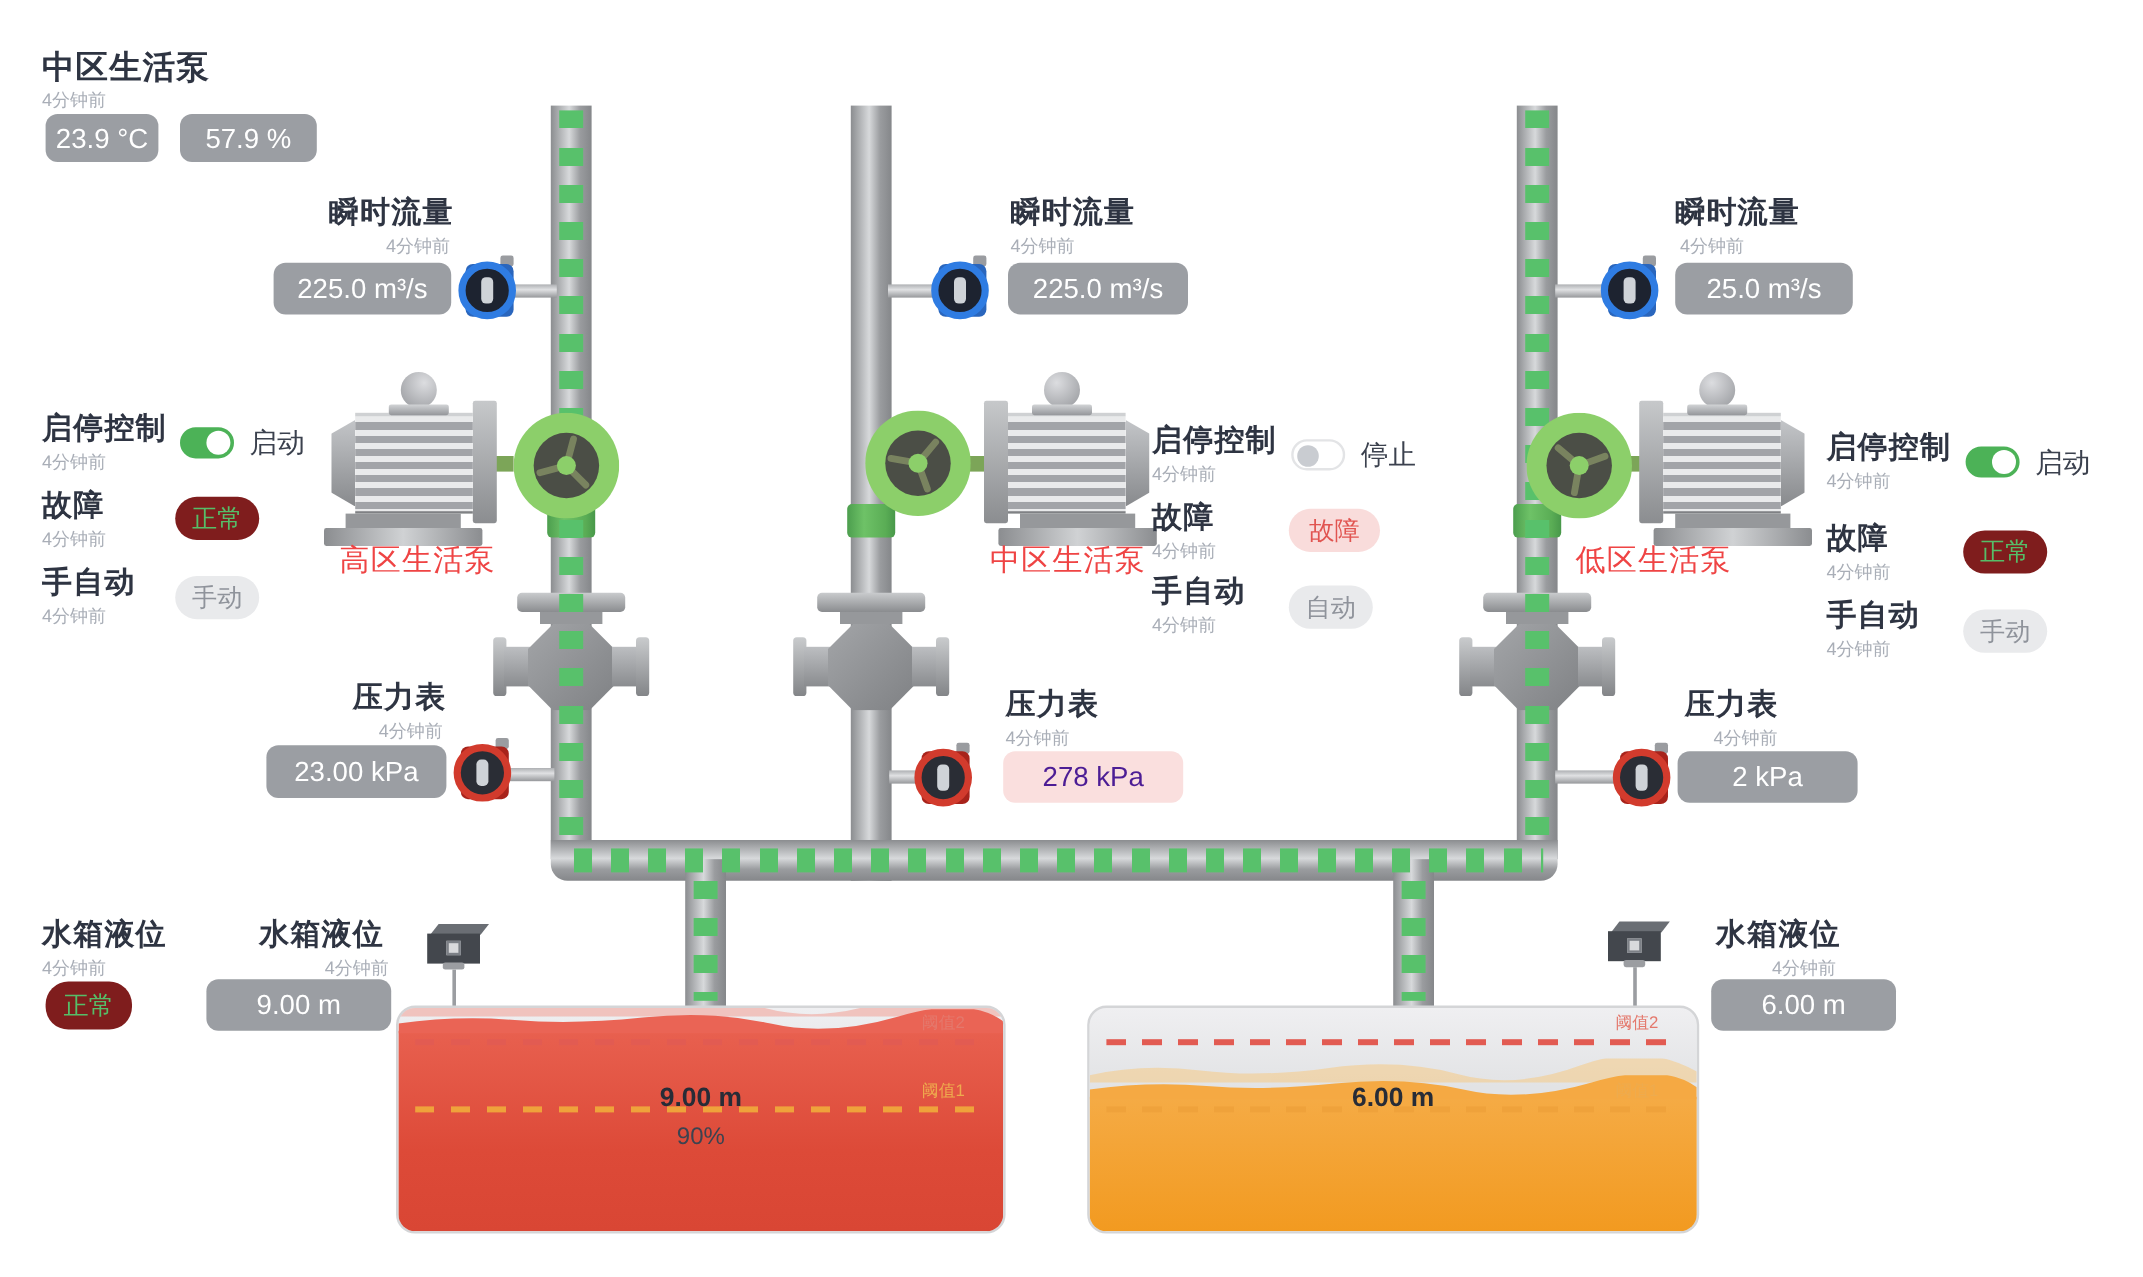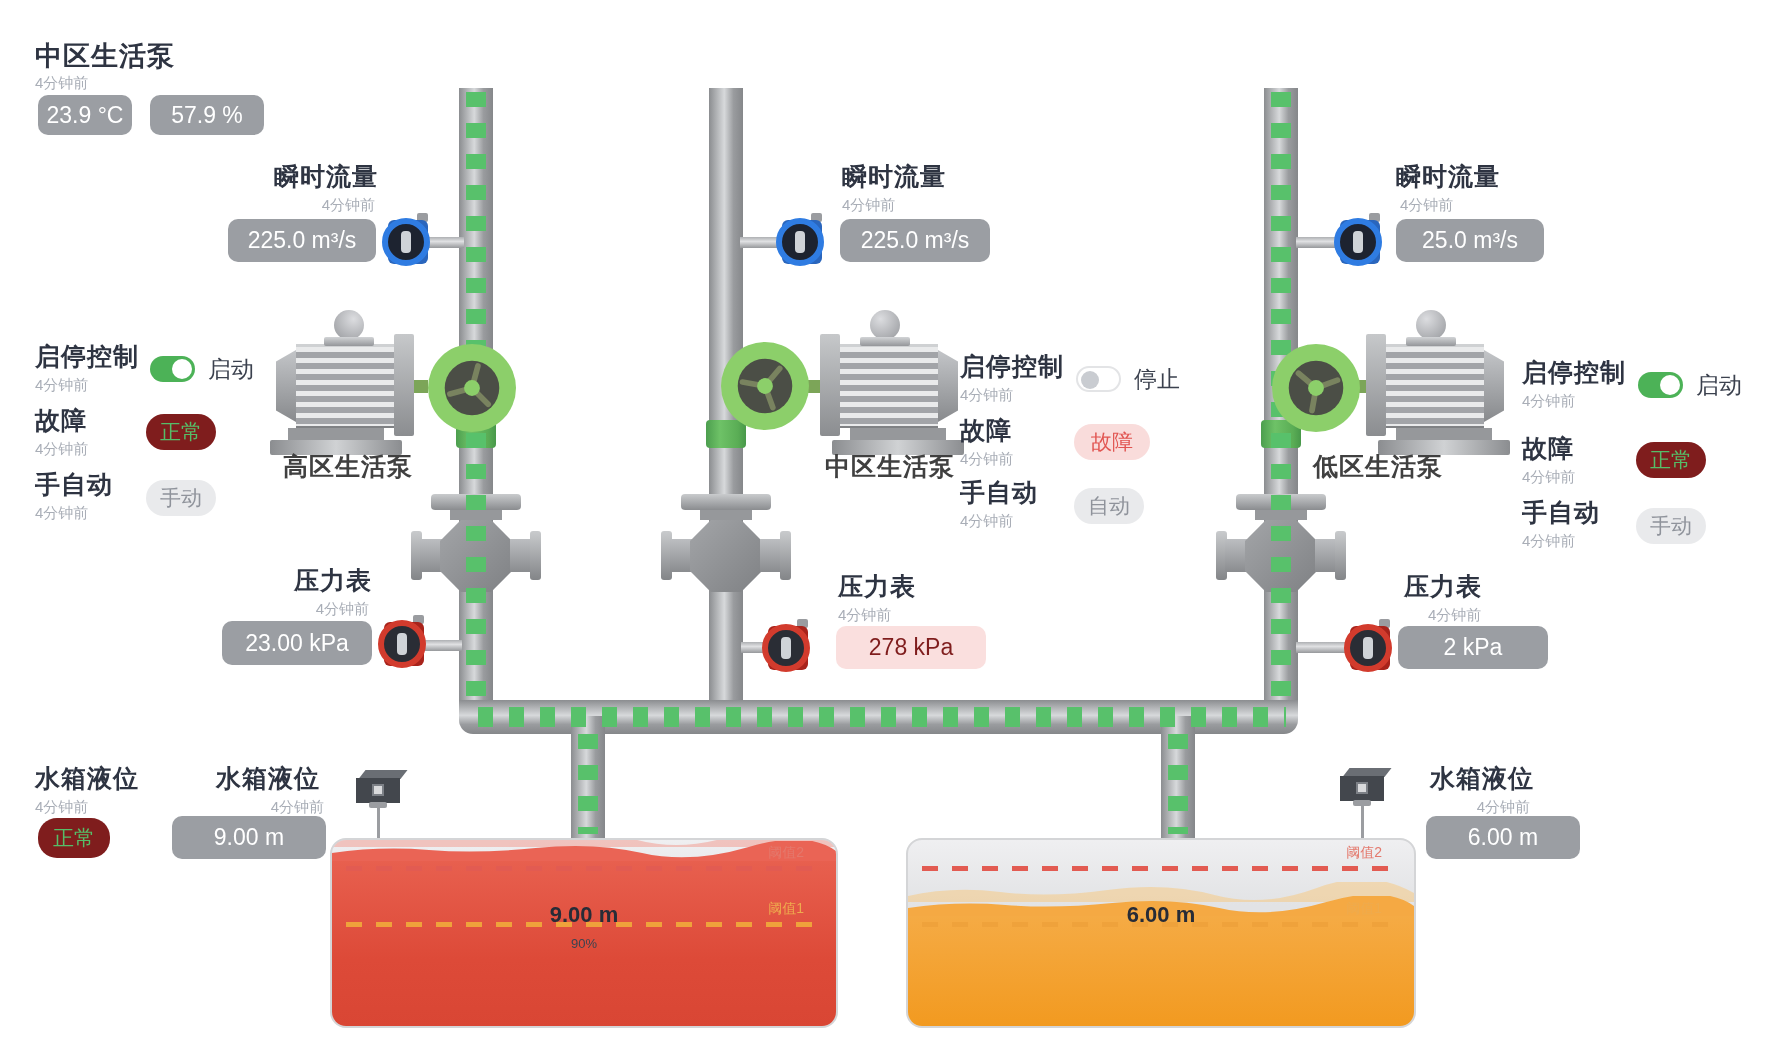--- a/index.html
+++ b/index.html
@@ -13,21 +13,21 @@
   .time{position:absolute;font-size:15px;color:#a9aeb7;z-index:10}
   .state{position:absolute;font-size:23px;color:#3b414e;z-index:10;line-height:28px}
 
   
   .pill{position:absolute;display:flex;align-items:center;justify-content:center;border-radius:10px;font-size:23px;z-index:10}
   .pill.gray{background:#9b9ea3;color:#fff}
   .pill.sm{border-radius:19px;font-size:21px}
   .pill.ok{background:#7f1d1d;color:#56bd68}
   .pill.warn{background:#f9dcdb;color:#e15450}
   .pill.mut{background:#e9eaec;color:#8f939b}
-  .pill.alarm{background:#fadfde;color:#7f1d1d}
+  .pill.alarm{background:#fadfde;color:#4c1d95}
 
   
   .toggle{position:absolute;width:45px;height:26px;border-radius:14px;z-index:10;cursor:pointer}
   .toggle.on{background:#4cb257}
   .toggle.on::after{content:"";position:absolute;right:3px;top:3px;width:20px;height:20px;border-radius:50%;background:#fff}
   .toggle.off{background:#fff;border:2px solid #e3e4e6}
   .toggle.off::after{content:"";position:absolute;left:3px;top:3px;width:18px;height:18px;border-radius:50%;background:#c9ccd1}
 
   
   .pipe-v{position:absolute;background:linear-gradient(90deg,#8b8d90 0%,#d7d9db 45%,#9a9c9f 72%,#85878a 100%);z-index:2}
@@ -52,21 +52,21 @@
   .motor.flip{transform:scaleX(-1)}
   .motor>div{position:absolute}
   .m-shaft{left:0;top:76px;width:22px;height:13px;background:#7ca558}
   .m-end{left:14px;top:30px;width:20px;height:102px;background:linear-gradient(180deg,#c6c8ca,#8b8d90);border-radius:2px}
   .m-body{left:34px;top:40px;width:98px;height:84px;background:repeating-linear-gradient(180deg,#e9eaeb 0 5px,#a2a4a8 5px 11px);border-top:3px solid #cfd1d3;border-bottom:2px solid #7f8184}
   .m-cone{left:132px;top:46px;width:20px;height:72px;background:linear-gradient(180deg,#c3c5c8,#888a8d);clip-path:polygon(0 0,100% 16%,100% 84%,0 100%)}
   .m-ball{left:64px;top:6px;width:30px;height:30px;border-radius:50%;background:radial-gradient(circle at 35% 30%,#dcdde0,#95979b)}
   .m-ballbase{left:54px;top:33px;width:50px;height:9px;background:linear-gradient(180deg,#d2d4d6,#94969a);border-radius:2px}
   .m-ped1{left:44px;top:124px;width:96px;height:12px;background:#96989b}
   .m-ped2{left:26px;top:136px;width:132px;height:15px;background:linear-gradient(90deg,#8b8d90,#d0d2d4 50%,#8b8d90);border-radius:2px}
-  .pump-name{position:absolute;font-size:25px;font-weight:700;color:#404040;text-align:center;z-index:10;letter-spacing:1px}
+  .pump-name{position:absolute;font-size:25px;font-weight:400;color:#ef4444;text-align:center;z-index:10;letter-spacing:1px}
 
   .volute{position:absolute;width:88px;height:88px;z-index:6}
   .volute svg{width:100%;height:100%;display:block}
 
   
   .stem{position:absolute;height:11px;background:linear-gradient(180deg,#aeb0b3,#e0e1e3 40%,#96989b);z-index:2}
   .device{position:absolute;width:48px;height:48px;z-index:7}
   .device>div{position:absolute}
   .dev-nub{right:2px;top:-5px;width:11px;height:9px;background:#9a9ca0;border-radius:2px}
   .dev-body{left:6px;top:2px;width:40px;height:44px;border-radius:6px}
@@ -94,21 +94,21 @@
   .wave{position:absolute;left:0;width:100%;height:20px}
   .wave.front{top:-18px}
   .wave.back{top:-32px;opacity:.5}
   .thresh{position:absolute;left:14px;right:14px;height:5px;z-index:3}
   .thresh.hi{background:repeating-linear-gradient(90deg,#e25b52 0 16px,transparent 16px 30px)}
   .thresh.lo{background:repeating-linear-gradient(90deg,#efa23b 0 16px,transparent 16px 30px)}
   .thresh-label{position:absolute;right:32px;font-size:14px;z-index:3}
   .thresh-label.hi{color:#e4786c}
   .thresh-label.lo{color:#eeab4e}
   .tank-val{position:absolute;width:100%;text-align:center;font-size:22px;font-weight:700;color:#272c37;z-index:4}
-  .tank-pct{position:absolute;width:100%;text-align:center;font-size:13px;color:#3c4350;z-index:4}
+  .tank-pct{position:absolute;width:100%;text-align:center;font-size:20px;color:#3c4350;z-index:4}
 </style>
 </head>
 <body>
 
 <div id="stage">
 
   <div class="pipe-v" style="left:459px;top:88px;width:34px;height:628px"></div>
   <div class="pipe-v" style="left:709px;top:88px;width:34px;height:646px"></div>
   <div class="pipe-v" style="left:1264px;top:88px;width:34px;height:628px"></div>
   <div class="pipe-h" style="left:459px;top:700px;width:839px;height:34px"></div>

